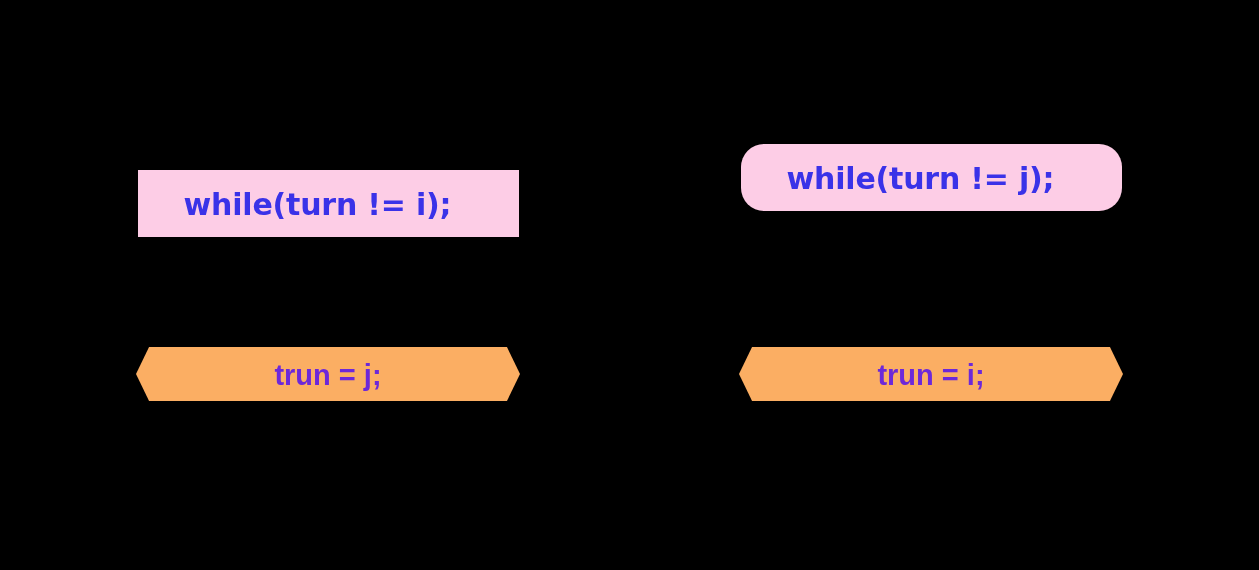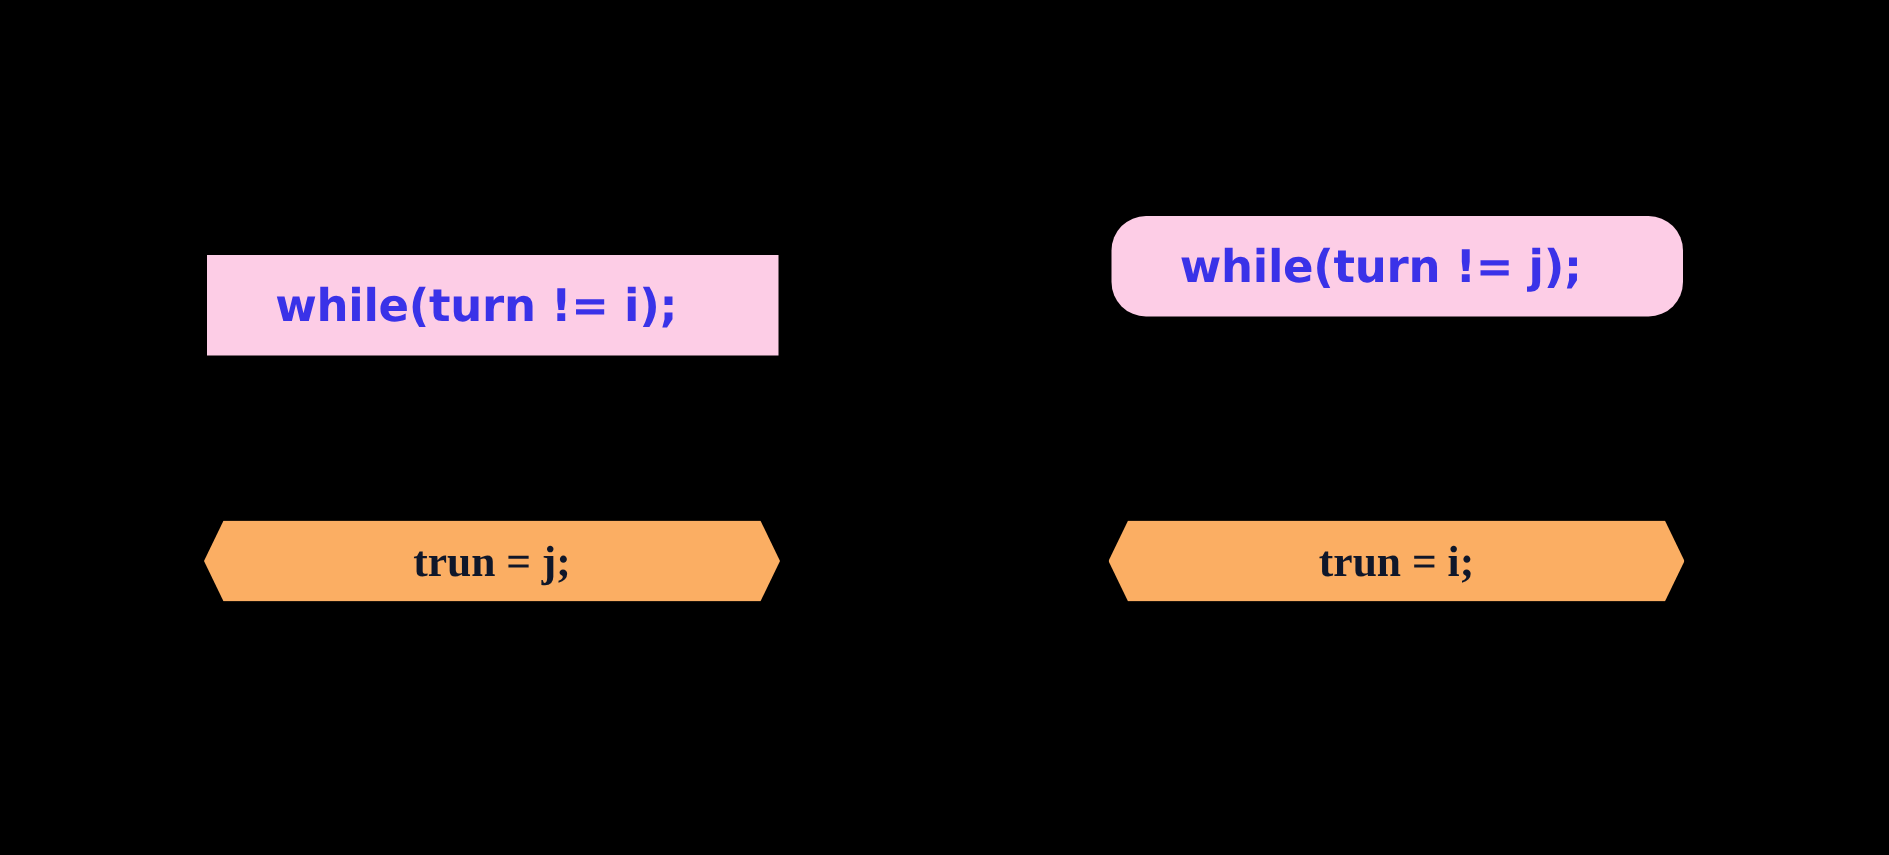--- a/index.html
+++ b/index.html
@@ -56,22 +56,22 @@
     height: 54px;
     background: #fbae63;
     display: flex;
     align-items: center;
     justify-content: center;
     box-sizing: border-box;
     -webkit-clip-path: polygon(0% 50%, 3.4% 0%, 96.6% 0%, 100% 50%, 96.6% 100%, 3.4% 100%);
     clip-path: polygon(0% 50%, 3.4% 0%, 96.6% 0%, 100% 50%, 96.6% 100%, 3.4% 100%);
   }
   .turn-node .node-label {
-    color: #0f172a;
-    font-family: Liberation Serif, serif;
+    color: #6d28d9;
+    font-family: Liberation Sans, sans-serif;
     font-weight: bold;
     font-size: 29px;
     line-height: 1;
     white-space: nowrap;
     position: relative;
     top: 1px;
   }
 
   
   #wait-left   { left: 138px; top: 144px; margin-top: 26px; }

